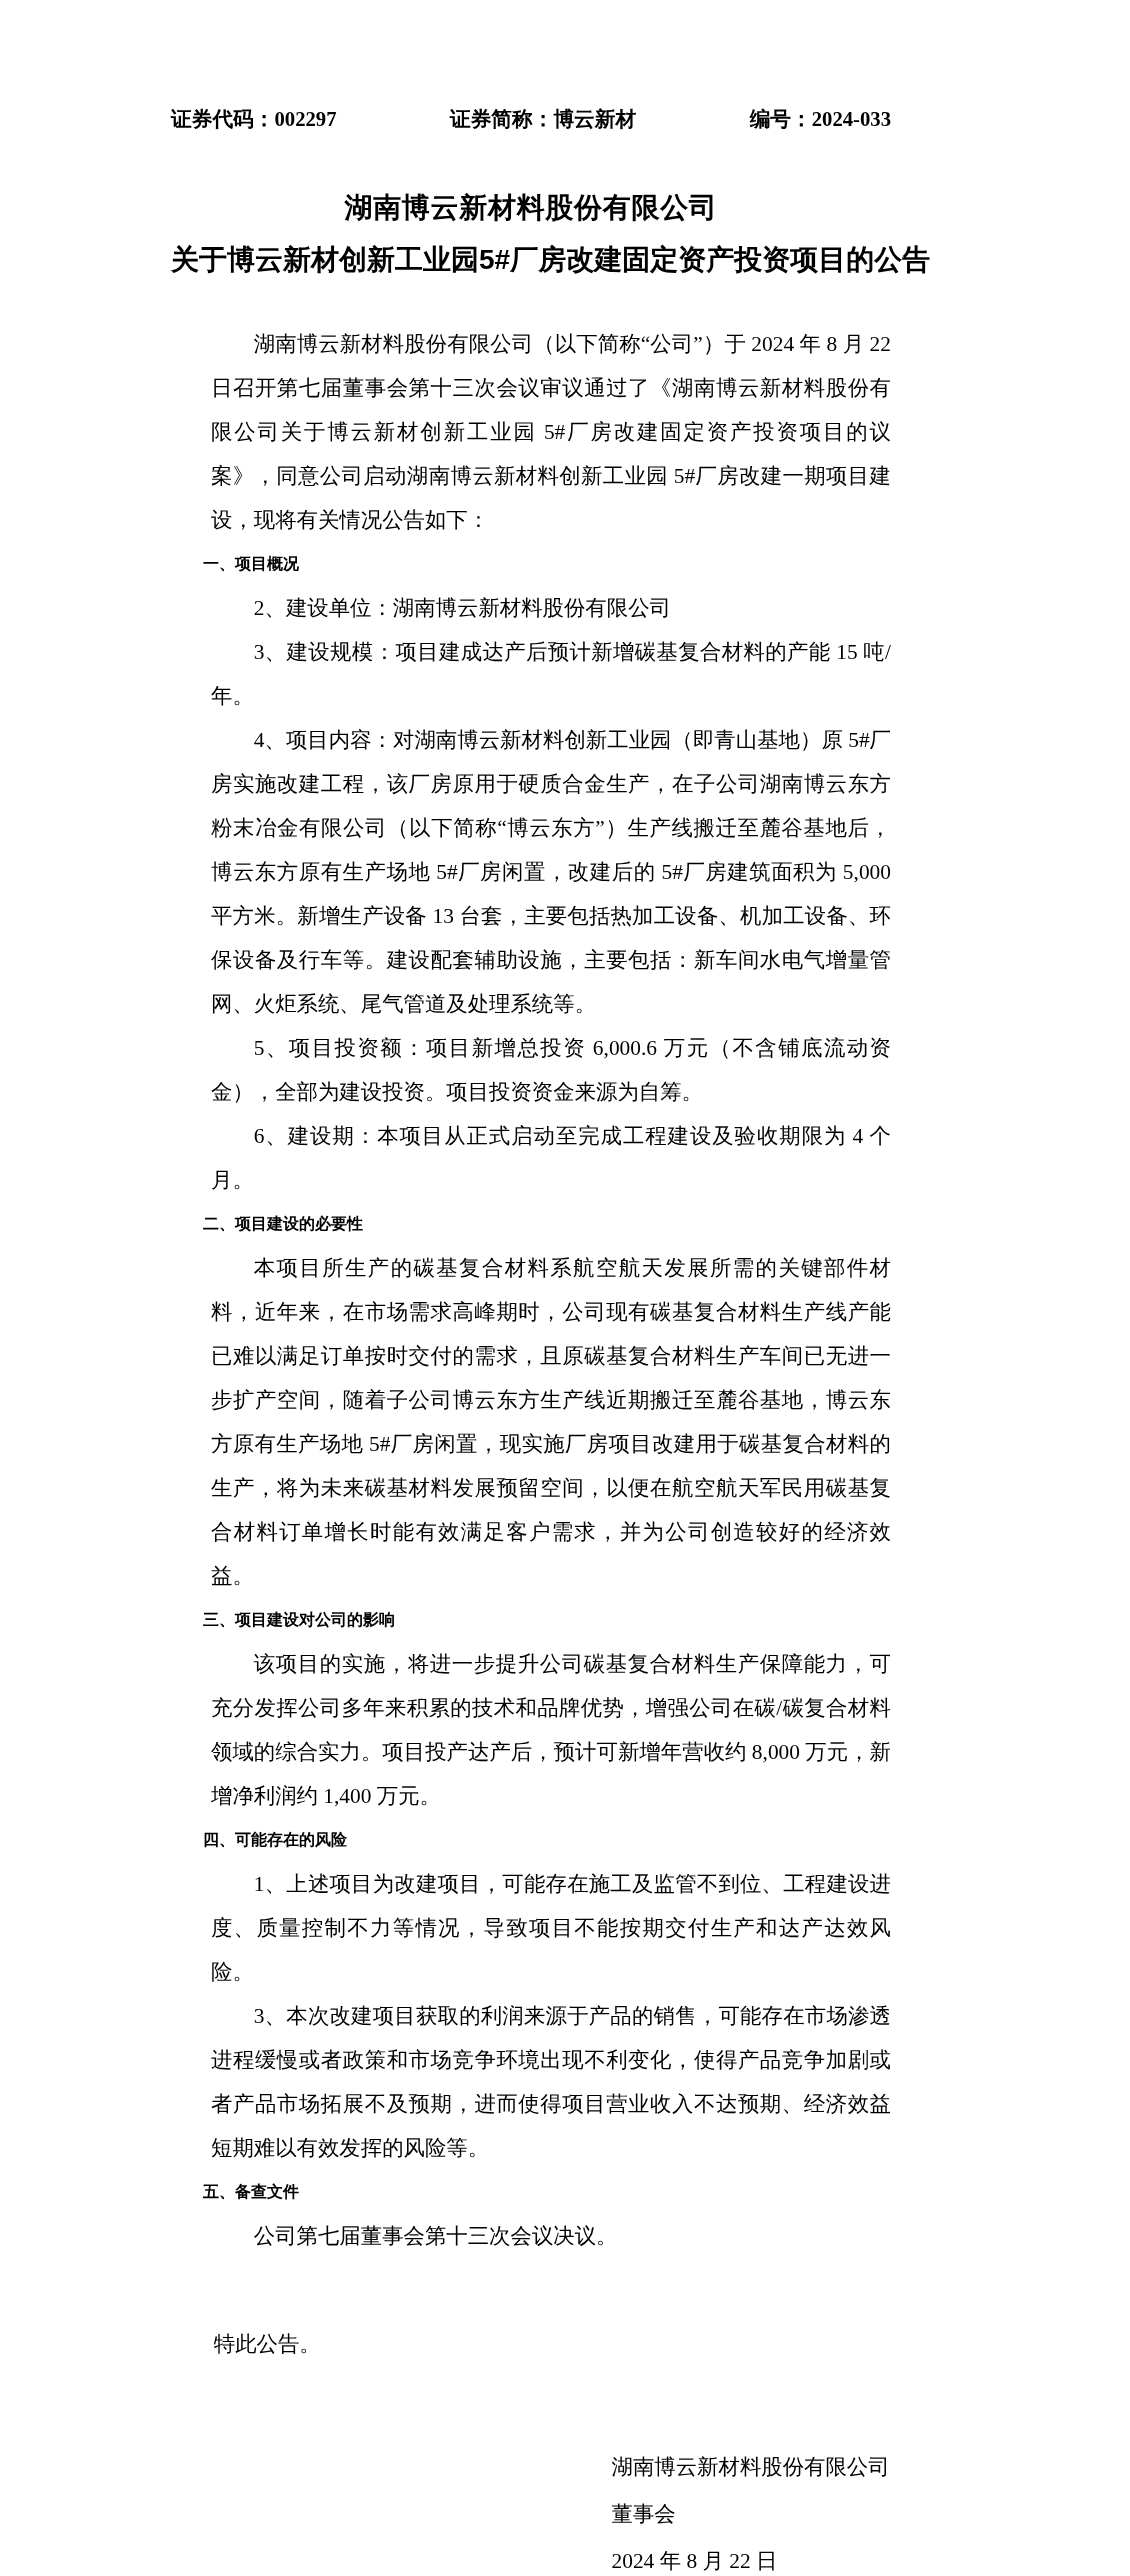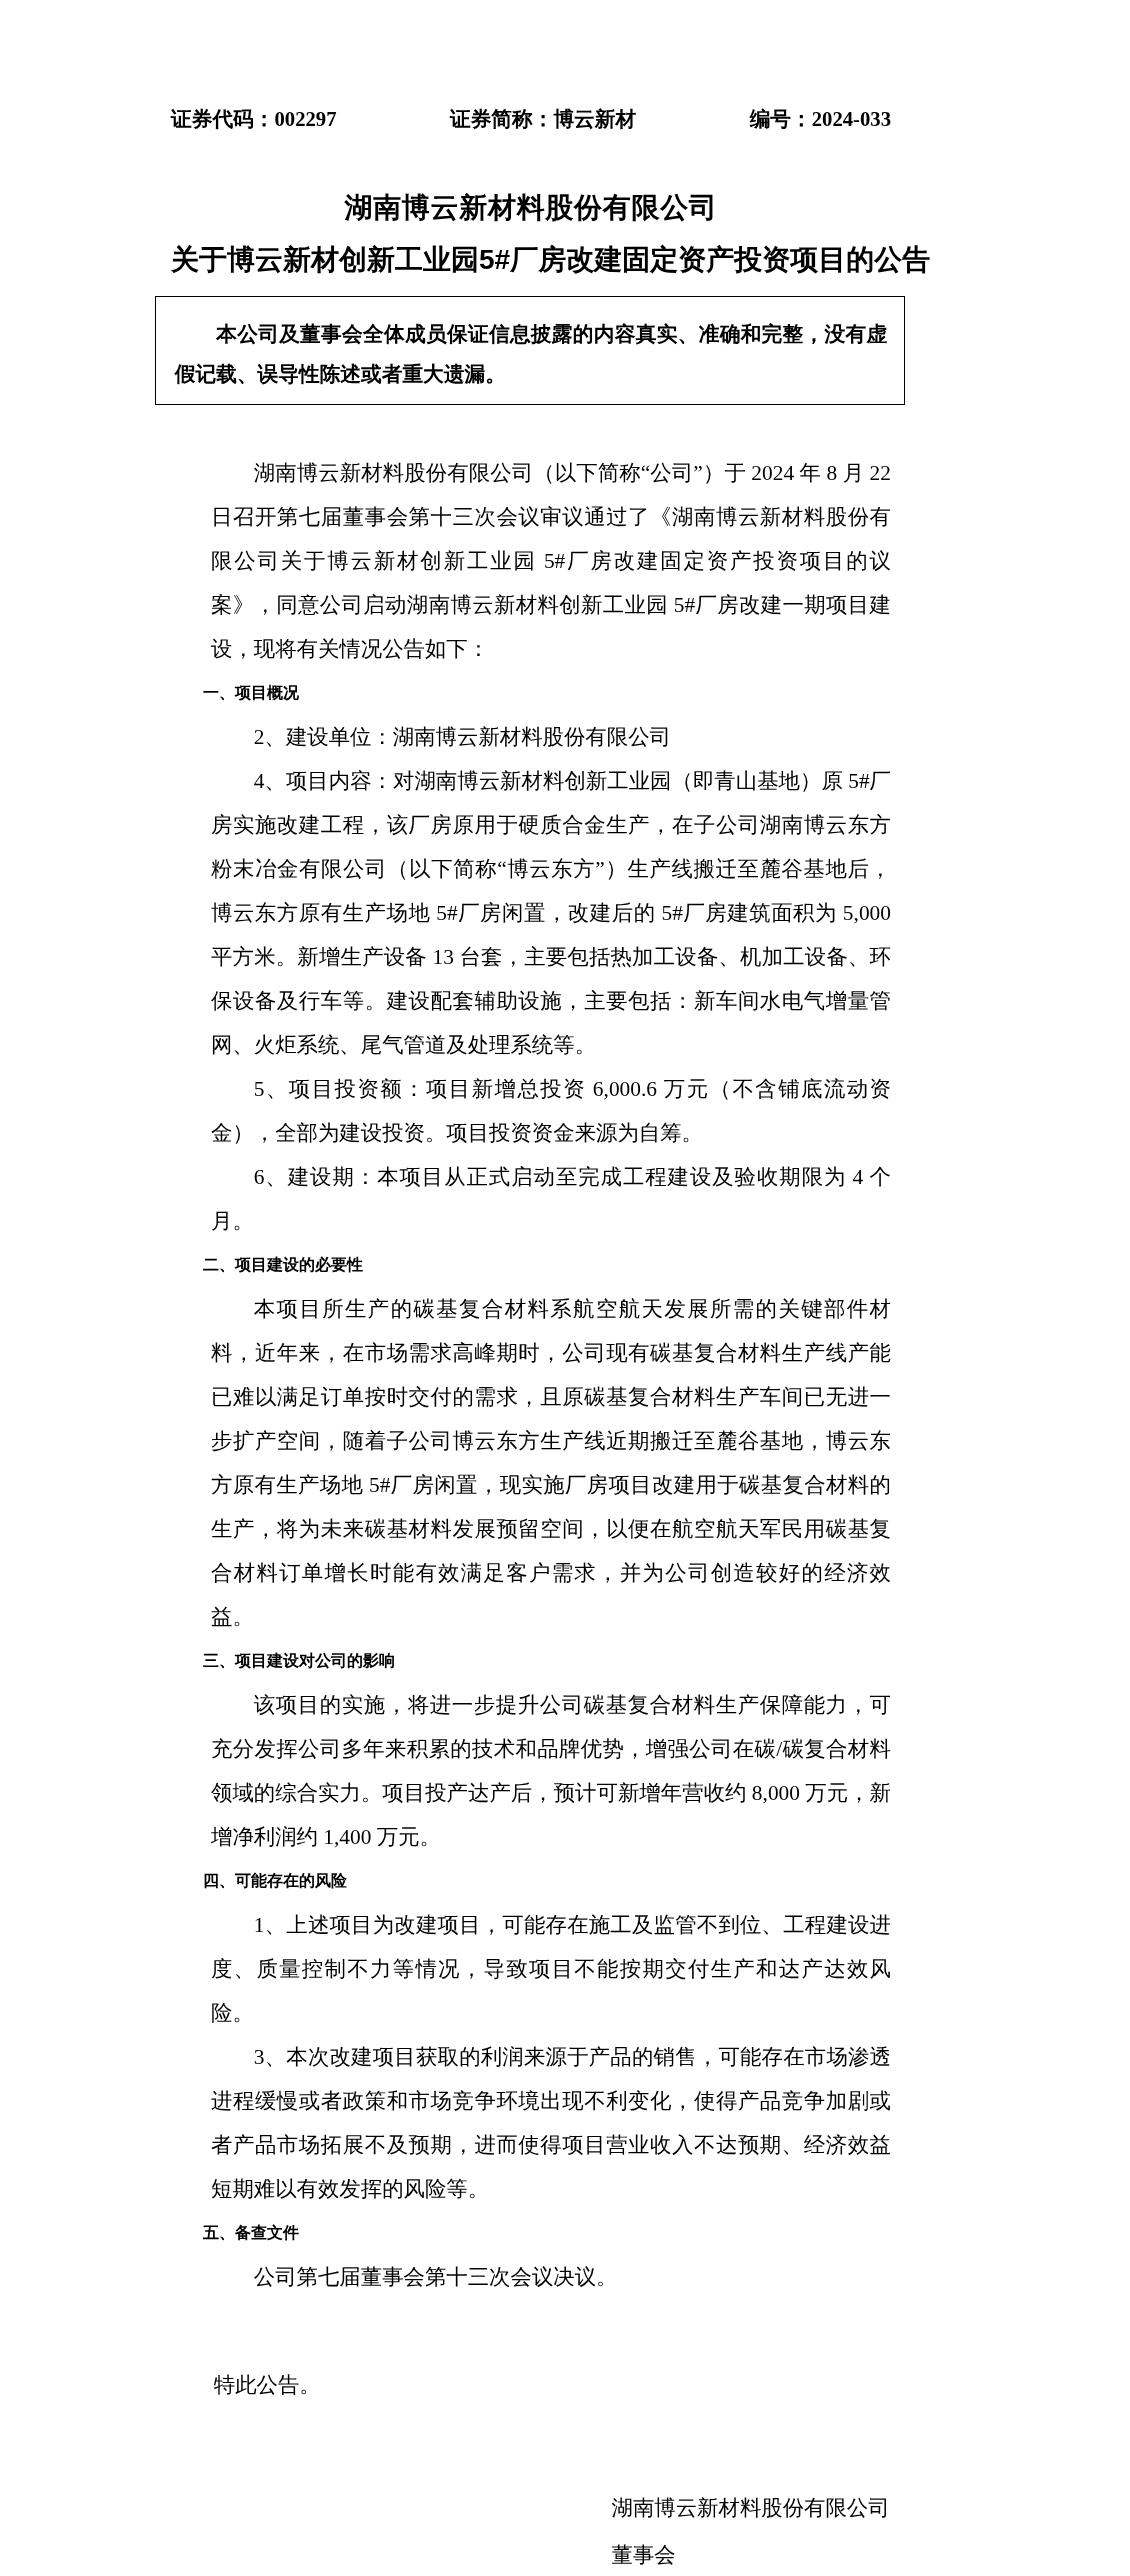--- a/index.html
+++ b/index.html
@@ -60,29 +60,27 @@
 
   <div class="meta-row">
     <span>证券代码：002297</span>
     <span>证券简称：博云新材</span>
     <span>编号：2024-033</span>
   </div>
 
   <h1 class="doc-title">湖南博云新材料股份有限公司</h1>
   <h2 class="doc-subtitle">关于博云新材创新工业园5#厂房改建固定资产投资项目的公告</h2>
 
-  <div class="disclaimer-box">
-    <p>本公司及董事会全体成员保证信息披露的内容真实、准确和完整，没有虚假记载、误导性陈述或者重大遗漏。</p>
-  </div>
 
   <div class="body-block">
     <p class="para">湖南博云新材料股份有限公司（以下简称“公司”）于 2024 年 8 月 22 日召开第七届董事会第十三次会议审议通过了《湖南博云新材料股份有限公司关于博云新材创新工业园 5#厂房改建固定资产投资项目的议案》，同意公司启动湖南博云新材料创新工业园 5#厂房改建一期项目建设，现将有关情况公告如下：</p>
 
     <h3>一、项目概况</h3>
     <p class="para">2、建设单位：湖南博云新材料股份有限公司</p>
+    <p class="para">3、建设规模：项目建成达产后预计新增碳基复合材料的产能 15 吨/年。</p>
     <p class="para">4、项目内容：对湖南博云新材料创新工业园（即青山基地）原 5#厂房实施改建工程，该厂房原用于硬质合金生产，在子公司湖南博云东方粉末冶金有限公司（以下简称“博云东方”）生产线搬迁至麓谷基地后，博云东方原有生产场地 5#厂房闲置，改建后的 5#厂房建筑面积为 5,000 平方米。新增生产设备 13 台套，主要包括热加工设备、机加工设备、环保设备及行车等。建设配套辅助设施，主要包括：新车间水电气增量管网、火炬系统、尾气管道及处理系统等。</p>
     <p class="para">5、项目投资额：项目新增总投资 6,000.6 万元（不含铺底流动资金），全部为建设投资。项目投资资金来源为自筹。</p>
     <p class="para">6、建设期：本项目从正式启动至完成工程建设及验收期限为 4 个月。</p>
 
     <h3>二、项目建设的必要性</h3>
     <p class="para">本项目所生产的碳基复合材料系航空航天发展所需的关键部件材料，近年来，在市场需求高峰期时，公司现有碳基复合材料生产线产能已难以满足订单按时交付的需求，且原碳基复合材料生产车间已无进一步扩产空间，随着子公司博云东方生产线近期搬迁至麓谷基地，博云东方原有生产场地 5#厂房闲置，现实施厂房项目改建用于碳基复合材料的生产，将为未来碳基材料发展预留空间，以便在航空航天军民用碳基复合材料订单增长时能有效满足客户需求，并为公司创造较好的经济效益。</p>
 
     <h3>三、项目建设对公司的影响</h3>
     <p class="para">该项目的实施，将进一步提升公司碳基复合材料生产保障能力，可充分发挥公司多年来积累的技术和品牌优势，增强公司在碳/碳复合材料领域的综合实力。项目投产达产后，预计可新增年营收约 8,000 万元，新增净利润约 1,400 万元。</p>
 

